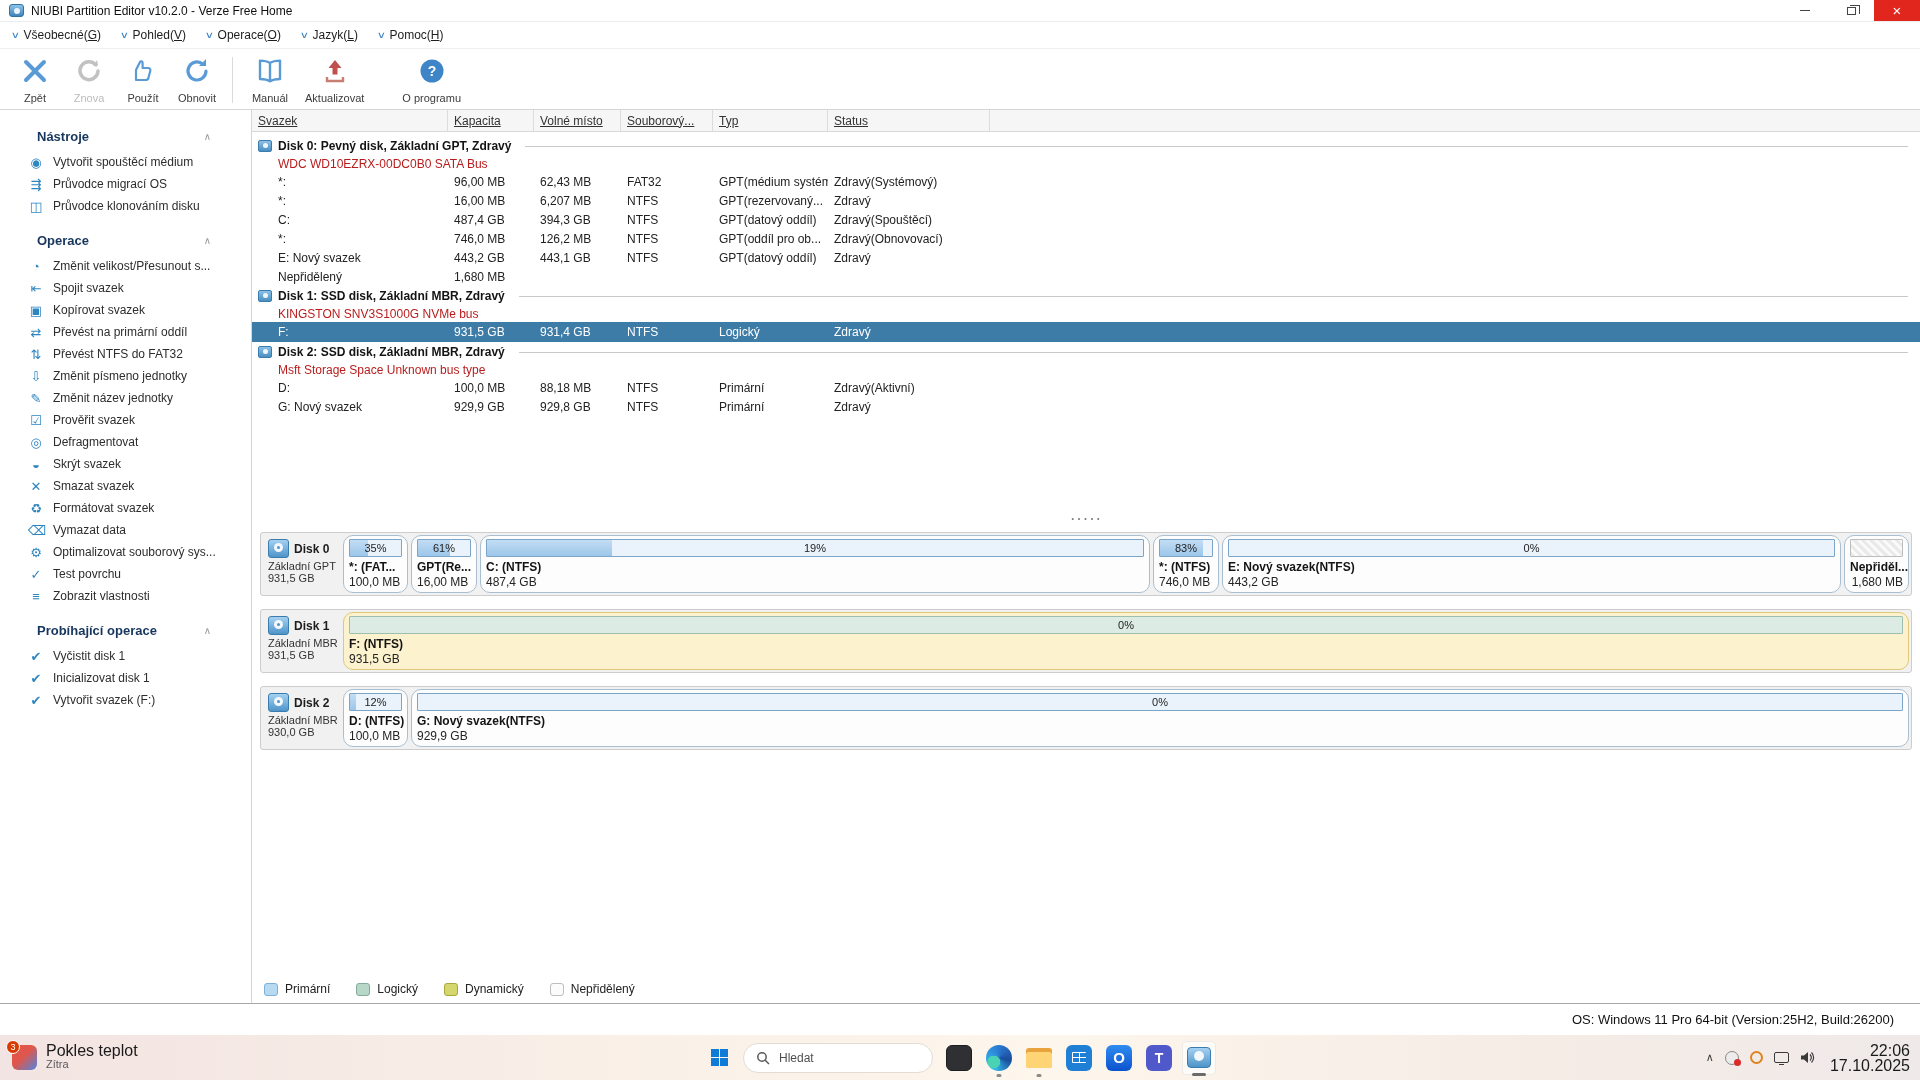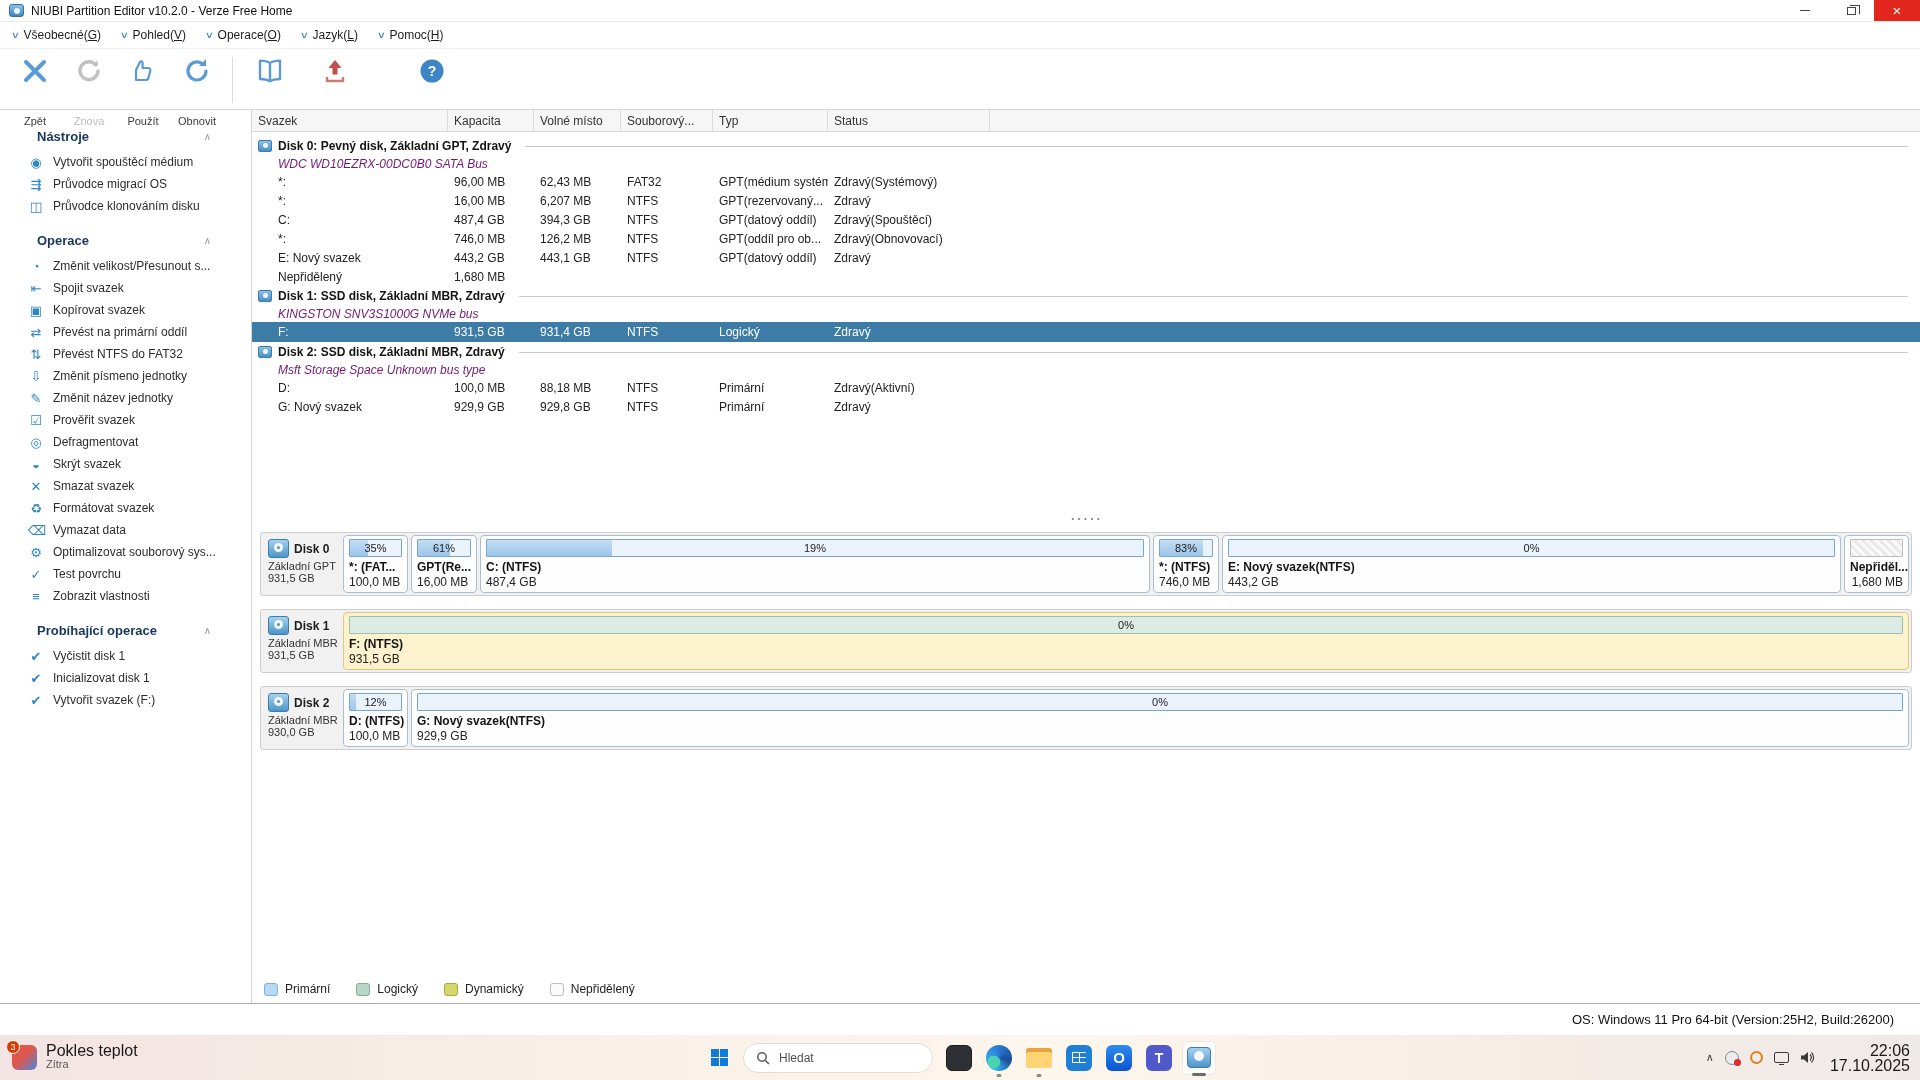--- a/index.html
+++ b/index.html
@@ -23,71 +23,71 @@
 
   
   .menubar { height:27px; display:flex; align-items:center; padding-left:4px; border-bottom:1px solid #f0f0f0; }
   .menu-item { display:flex; align-items:center; gap:5px; padding:4px 12px 4px 8px; color:#1e1e1e; cursor:default; }
   .menu-chev { color:#3d85c6; font-size:9px; transform:scaleX(1.4); }
 
   
   .toolbar { height:61px; display:flex; align-items:flex-start; padding:7px 0 0 8px; border-bottom:1px solid #d6d6d6; }
   .tool-btn { min-width:54px; padding:0 8px; display:flex; flex-direction:column; align-items:center; gap:3px; }
   .tool-btn svg { width:30px; height:30px; }
-  .tool-label { font-size:11px; color:#3c3c3c; white-space:nowrap;margin-top:23px; }
+  .tool-label { font-size:11px; color:#3c3c3c; white-space:nowrap; }
   .tool-btn.disabled .tool-label { color:#bcbcbc; }
   .tool-btn.gap { margin-left:22px; }
   .tool-sep { width:1px; height:46px; background:#dadada; margin:1px 10px 0 8px; }
 
   
   .main { display:flex; height:893px; }
 
   .sidebar { width:252px; border-right:1px solid #d5d5d5; padding-top:12px; overflow:hidden; flex:none; }
   .side-title-row { display:flex; align-items:center; padding:7px 40px 7px 37px; }
   .side-title { font-weight:bold; font-size:13px; color:#17365d; }
   .side-caret { margin-left:auto; color:#9a9a9a; font-size:10px; }
   .side-item { display:flex; align-items:center; gap:9px; height:22px; padding-left:28px; color:#2d2d2d; white-space:nowrap; }
   .side-ico { width:16px; text-align:center; color:#2e86c1; font-size:13px; flex:none; }
   .side-section { margin-bottom:9px; }
 
   .content { flex:1; display:flex; flex-direction:column; background:#fff; min-width:0; }
 
   
   .thead { display:grid; grid-template-columns:196px 86px 87px 92px 115px 162px 1fr; height:22px;
     background:#f6f6f6; border-bottom:1px solid #d9d9d9; }
-  .th { padding-left:6px; border-right:1px solid #dcdcdc; display:flex; align-items:center; color:#333; }
+  .th { padding-left:6px; border-right:1px solid #dcdcdc; display:flex; align-items:center; color:#333;text-decoration:underline; }
   .th.fill { border-right:none; }
   .tbody { padding-top:4px; }
   .tgroup-head { display:flex; align-items:center; height:20px; padding-left:6px; gap:6px; }
   .disk-mini-ico { width:14px; height:12px; border-radius:2px; background:linear-gradient(#8cc0e8,#4a8fc0);
     border:1px solid #3a7cae; position:relative; flex:none; }
   .disk-mini-ico::after { content:""; position:absolute; left:4px; top:2px; width:5px; height:5px; background:#eef6fc; border-radius:50%; }
   .tgroup-title { font-weight:bold; color:#141414; white-space:nowrap; }
   .tgroup-rule { flex:1; height:1px; background:#c9c9c9; margin:0 12px 0 8px; }
-  .tgroup-sub { height:16px; padding-left:26px; color:#701a75; display:flex; align-items:center;font-style:italic; }
+  .tgroup-sub { height:16px; padding-left:26px; color:#b91c1c; display:flex; align-items:center; }
   .trow { display:grid; grid-template-columns:196px 86px 87px 92px 115px 162px 1fr; height:19px; align-items:center; }
   .trow > div { padding-left:6px; white-space:nowrap; overflow:hidden; }
   .trow > div:first-child { padding-left:26px; }
   .trow.selected { background:#3e7ca8; color:#fff; height:20px; }
 
   .splitter { margin-top:96px; height:12px; display:flex; align-items:center; justify-content:center; }
   .splitter::after { content:"• • • • •"; font-size:7px; color:#777; letter-spacing:1px; }
 
   
   .diskmap { padding:8px 8px 0 8px; }
   .disk-row { display:flex; background:#f1f1f1; border:1px solid #cdcdcd; border-radius:3px; height:64px;
     margin-bottom:13px; padding:2px; }
   .disk-labelbox { width:80px; flex:none; padding:4px 2px 0 5px; font-size:11px; color:#333; }
   .disk-l1 { display:flex; align-items:center; gap:5px; font-size:12px; font-weight:bold; color:#1d1d1d; margin-bottom:2px; }
   .disk-big-ico { width:21px; height:19px; border-radius:3px; background:linear-gradient(#a5d1f1,#4e94c8);
     border:1px solid #3a7cae; position:relative; flex:none; }
   .disk-big-ico::before { content:""; position:absolute; left:5px; top:3px; width:9px; height:9px; background:#f2f8fd; border-radius:50%; }
   .disk-big-ico::after { content:""; position:absolute; left:8px; top:6px; width:3px; height:3px; background:#4e94c8; border-radius:50%; }
   .parts { flex:1; display:flex; gap:3px; min-width:0; }
-  .part { background:#fdfdfd; border:1px solid #a9bfd1; border-radius:4px; padding:3px 5px 0 5px;
+  .part { background:#fdfdfd; border:1px solid #a9bfd1; border-radius:10px; padding:3px 5px 0 5px;
     display:flex; flex-direction:column; overflow:hidden; min-width:0; }
   .part .bar { height:18px; border:1px solid #7ca6c9; background:#eaf3fb; position:relative; border-radius:1px; flex:none; }
   .part .bar-fill { position:absolute; left:0; top:0; bottom:0; background:linear-gradient(#c3ddf4,#9cc6ea); }
   .part .bar-pct { position:absolute; inset:0; display:flex; align-items:center; justify-content:center; font-size:11px; color:#1c1c1c; }
   .part .nm { font-weight:bold; margin-top:3px; white-space:nowrap; color:#141414; }
   .part .sz { margin-top:1px; white-space:nowrap; color:#242424; }
   .part.unallocated .bar { border-color:#bdbdbd;
     background:repeating-linear-gradient(45deg,#eaeaea 0 3px,#fafafa 3px 6px); }
   .part.logical-selected { background:#fcf2cd; border-color:#dfc878; }
   .part.logical-selected .bar { background:#dcebe3; border-color:#9dbfae; }

